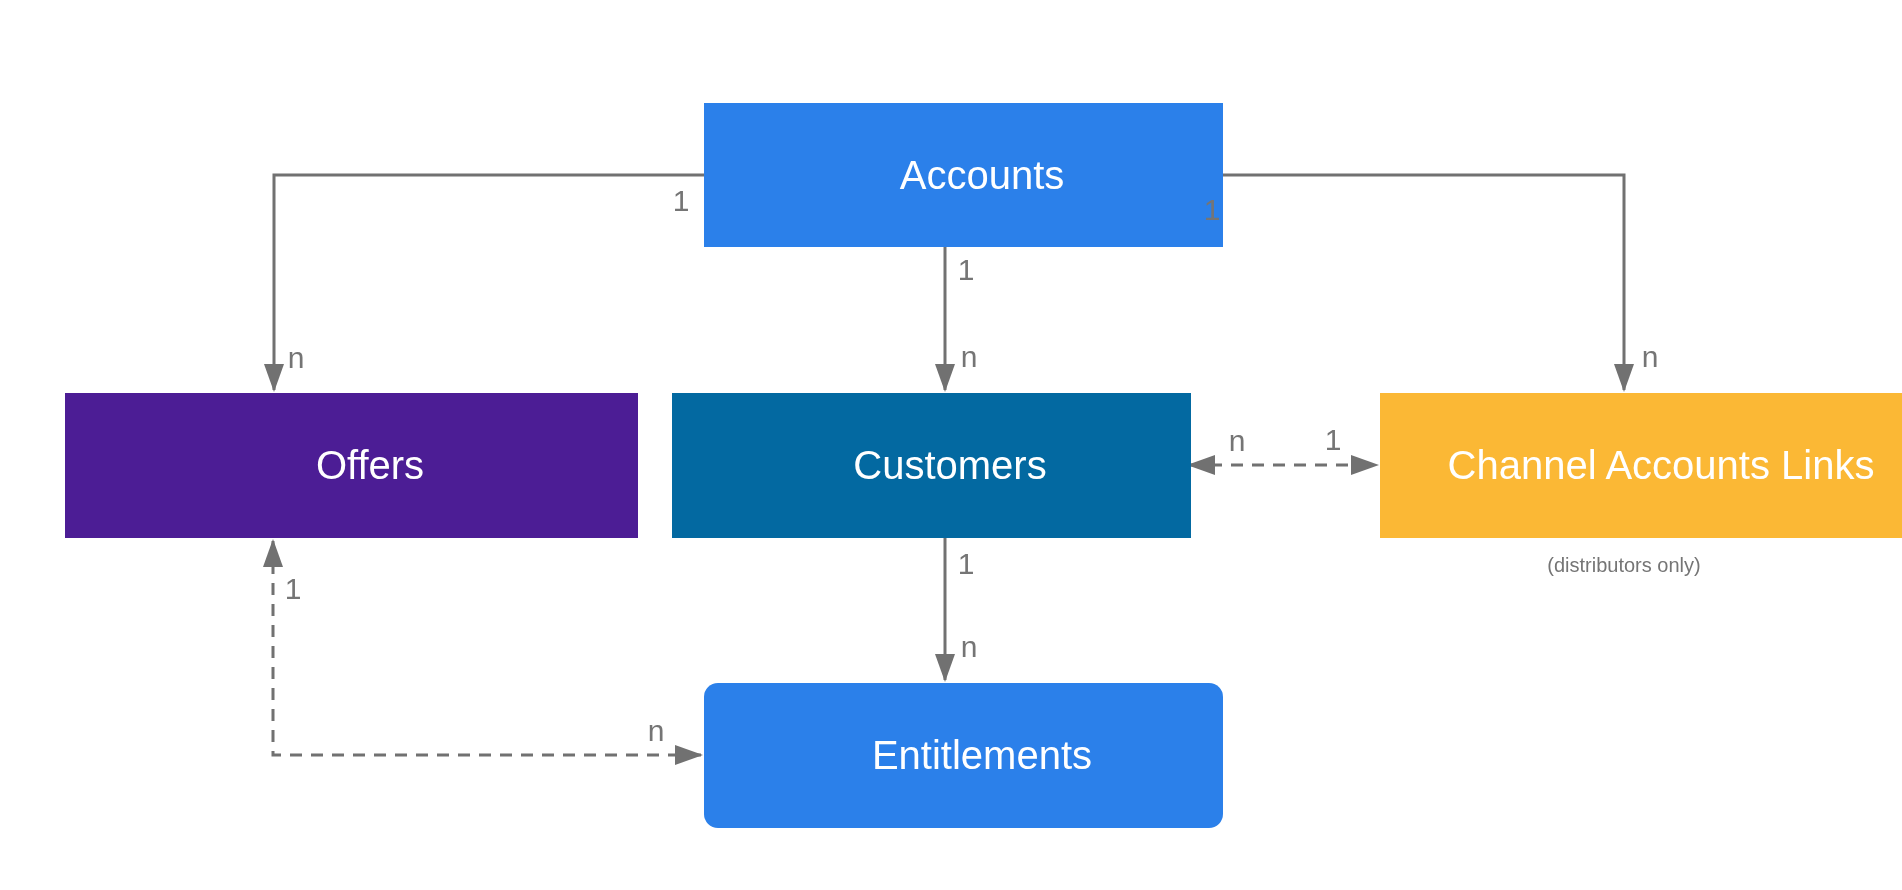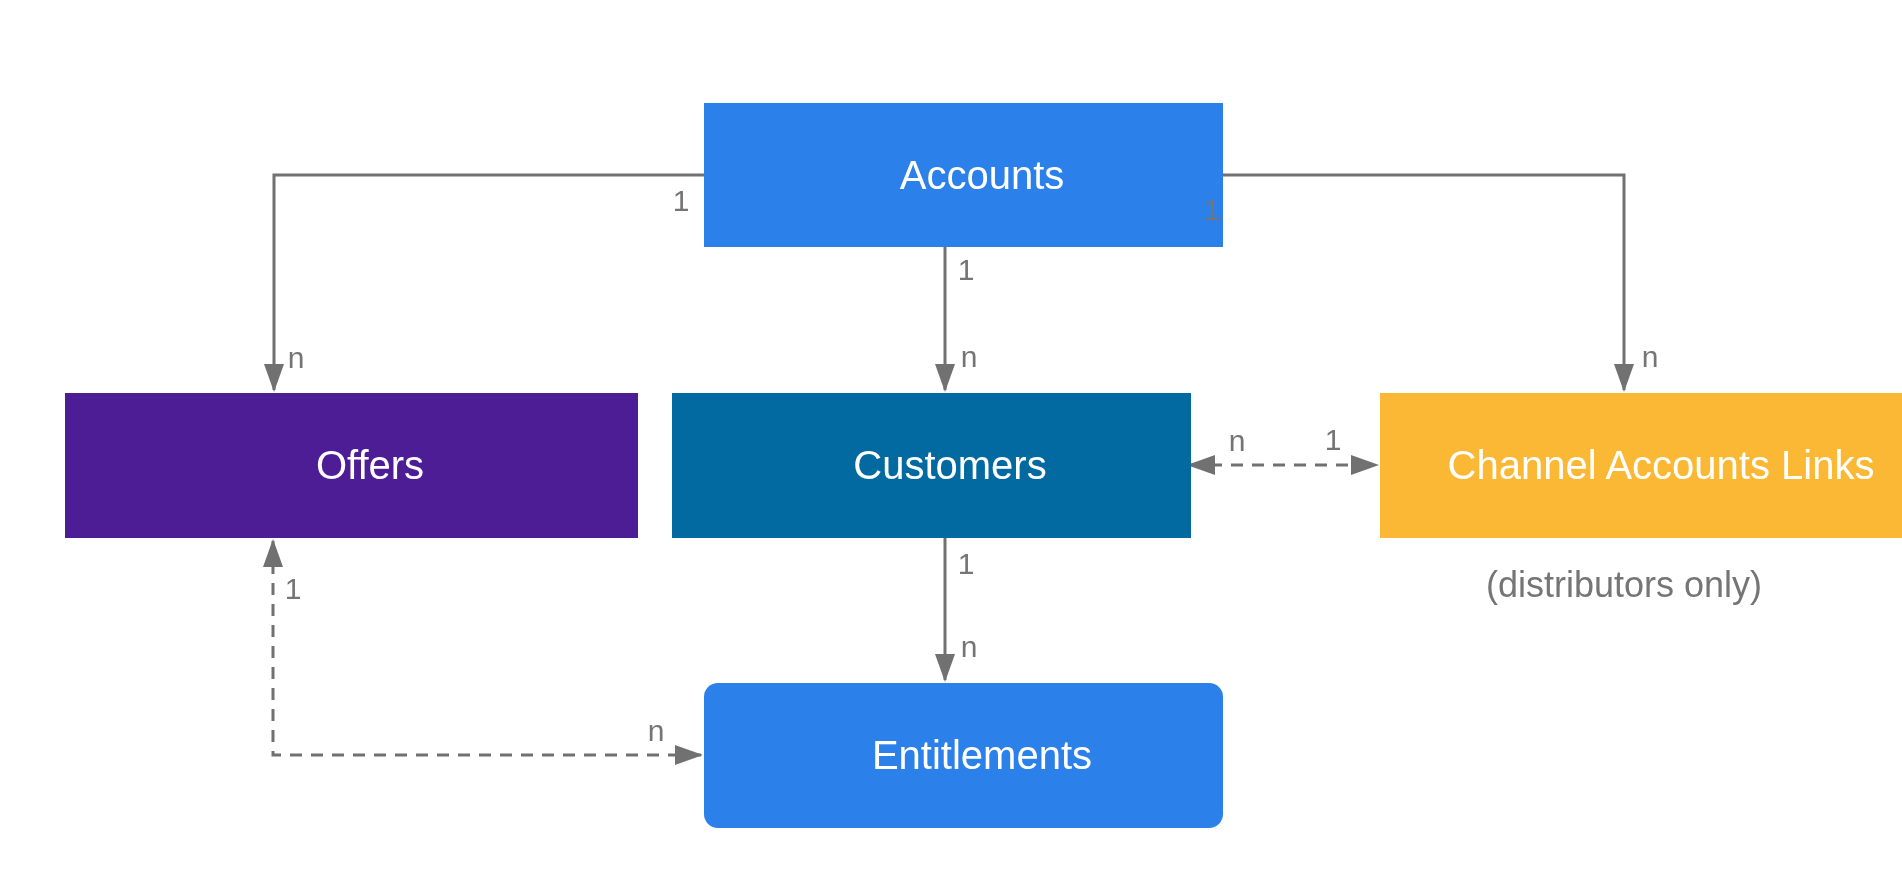--- a/index.html
+++ b/index.html
@@ -29,24 +29,23 @@
   .edge-label {
     position: absolute;
     transform: translate(-50%, -50%);
     font-size: 30px;
     line-height: 1;
     white-space: nowrap;
   }
   .node-note {
     position: absolute;
     transform: translateX(-50%);
-    font-size: 36px;
+    font-size: 20px;
     line-height: 1.2;
     white-space: nowrap;
-    margin-top: 10px;
   }
 </style>
 </head>
 <body>
 
 <div class="canvas" id="canvas" style="width: 1902px; height: 890px; background: rgb(255, 255, 255);">
   <svg id="edge-layer" width="1902" height="890">
       <defs>
         <marker id="arrowhead" viewBox="0 0 28 20" refX="26" refY="10" markerWidth="28" markerHeight="20" markerUnits="userSpaceOnUse" orient="auto-start-reverse">
           <path d="M0,0 L28,10 L0,20 Z" fill="#717171"></path>

